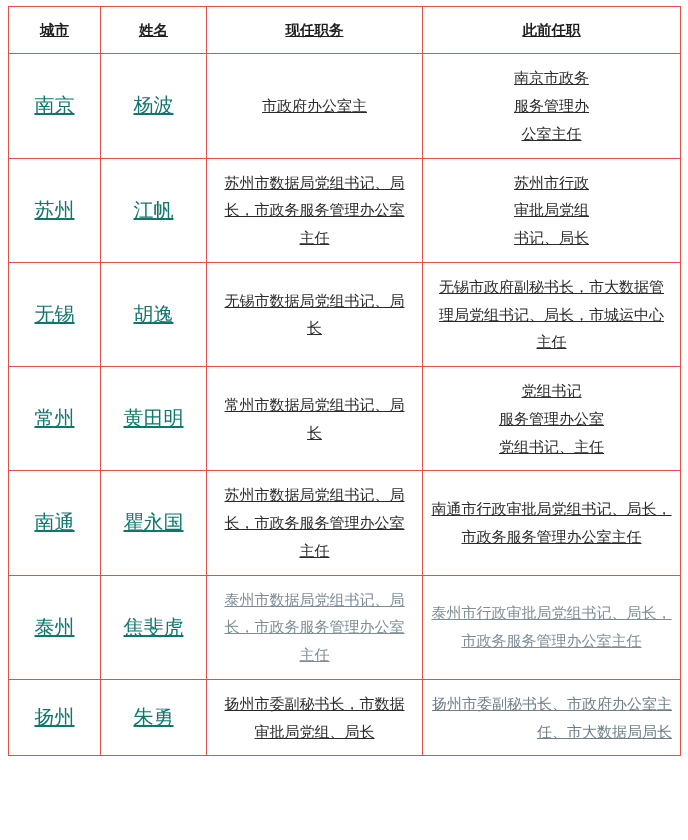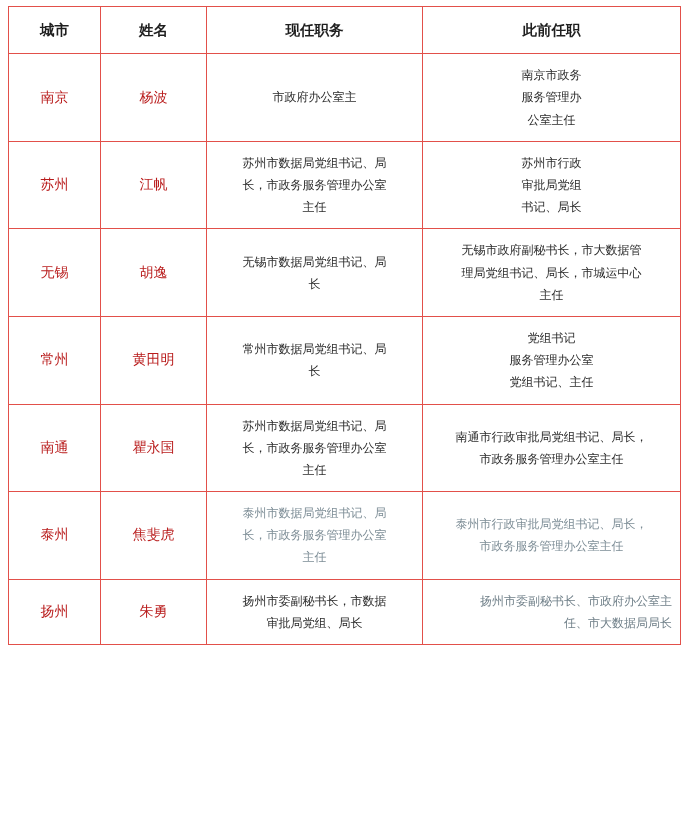--- a/index.html
+++ b/index.html
@@ -29,35 +29,36 @@
   table.officials col.c-cur    { width: 216px; }
   table.officials col.c-prev   { width: 258px; }
 
   table.officials th,
   table.officials td {
     border: 1px solid #e2504a;
     text-align: center;
     vertical-align: middle;
     padding: 10px 8px;
     line-height: 1.85;
+    text-decoration: underline;
   }
   table.officials th {
     font-size: 14.5px;
     font-weight: bold;
     color: #1f1f1f;
     padding: 13px 6px;
     line-height: 1.4;
   }
   td.city, td.name {
-    font-size: 14px;
-    color: #b91c1c;
+    font-size: 20px;
+    color: #0f766e;
     font-weight: normal;
   }
   td.cur, td.prev {
-    font-size: 12px;
+    font-size: 15px;
     color: #2b2b2b;
   }
   td .line {
     display: block;
   }
   
   tr.faded td.cur,
   tr.faded td.prev {
     color: #7d8d96;
   }

